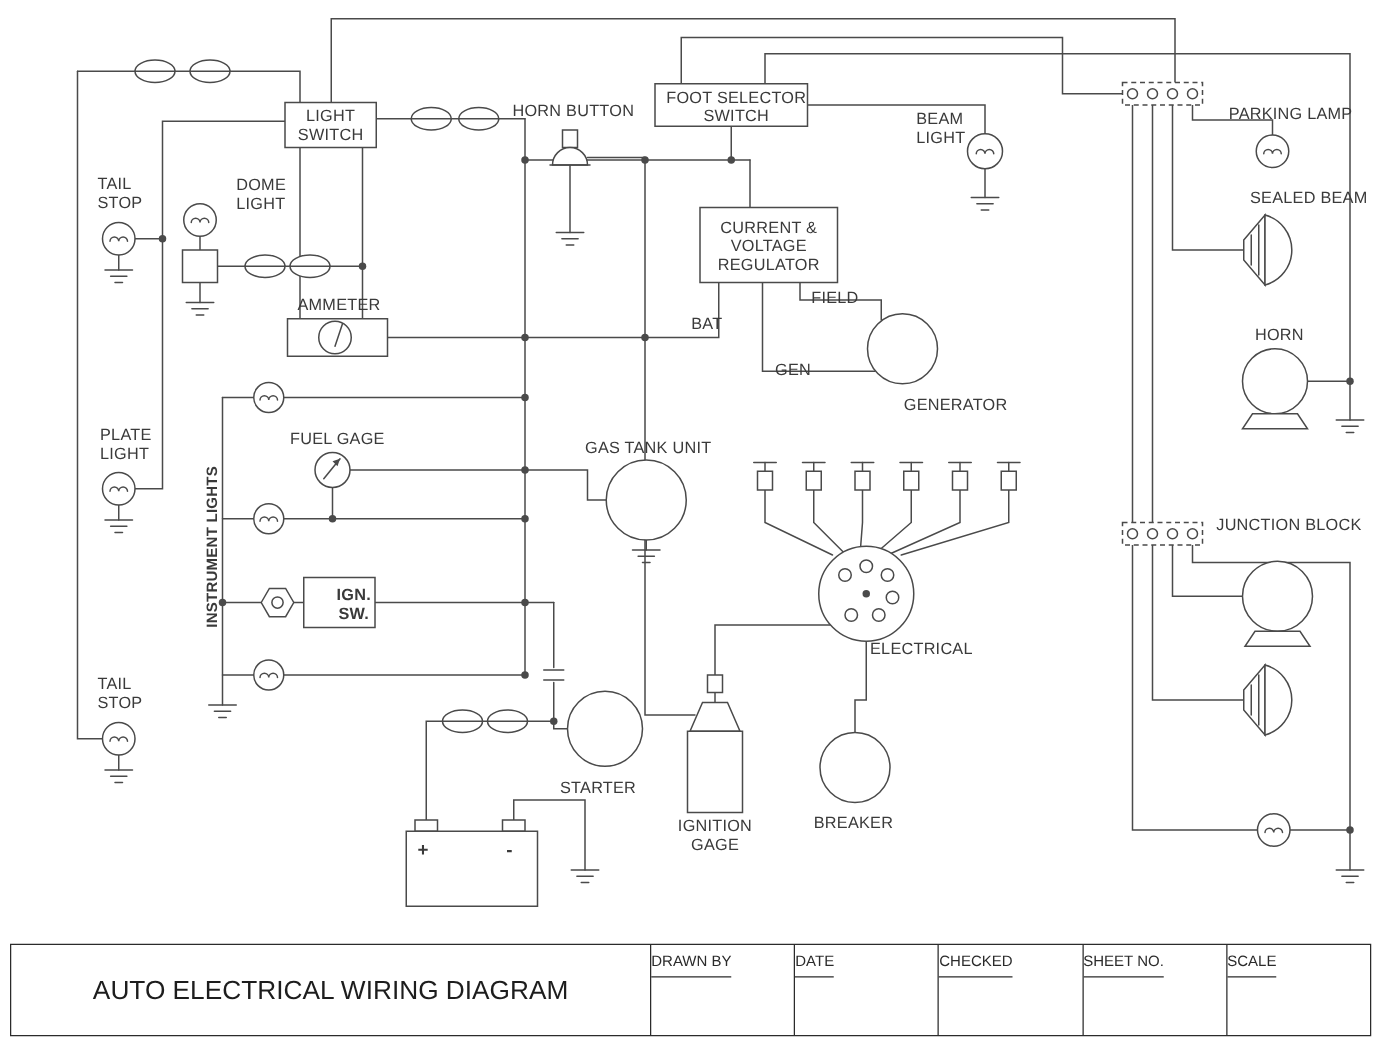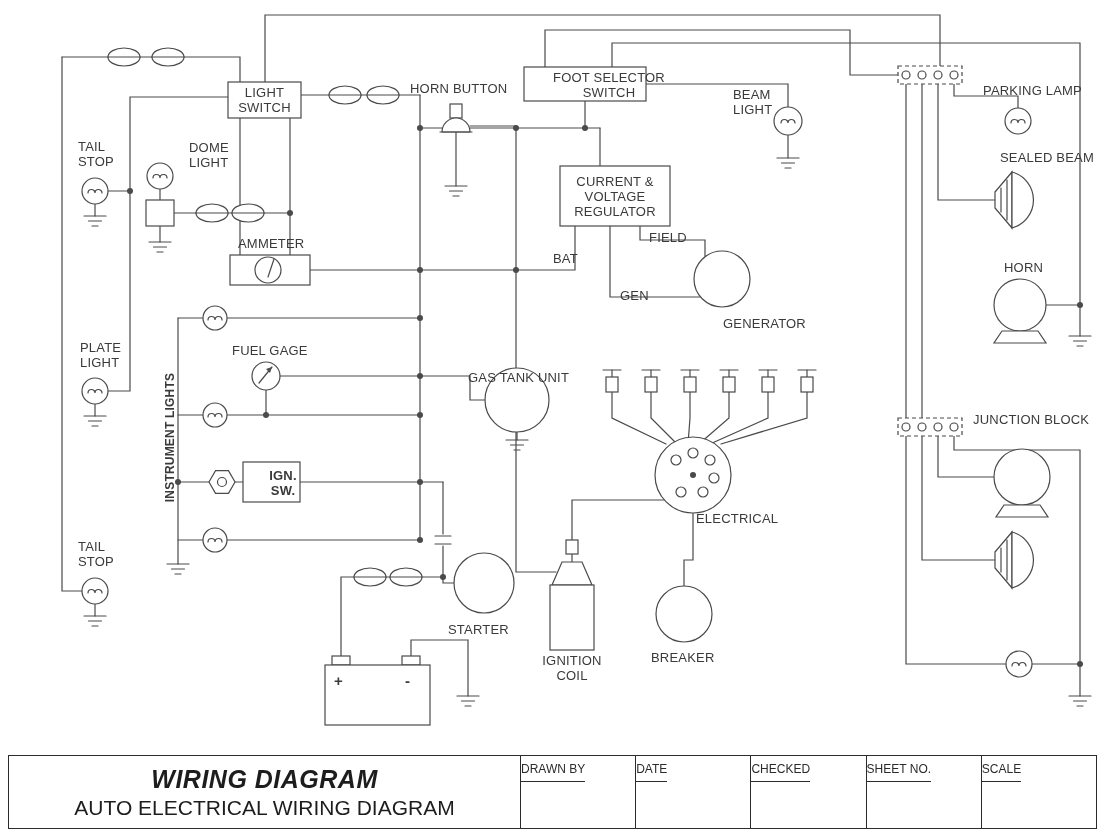--- a/index.html
+++ b/index.html
@@ -399,56 +399,55 @@
   </g>
 </svg>
 
 <div class="lbl" style="left:78px;top:139px;">TAIL
 STOP</div>
 <div class="lbl" style="left:189px;top:140px;">DOME
 LIGHT</div>
 <div class="lbl ctr" style="left:228px;top:85px;width:73px;">LIGHT
 SWITCH</div>
 <div class="lbl" style="left:410px;top:81px;">HORN BUTTON</div>
-<div class="lbl ctr" style="left:524px;top:70px;width:130px;margin-left:20px;">FOOT SELECTOR
+<div class="lbl ctr" style="left:524px;top:70px;width:130px;">FOOT SELECTOR
 SWITCH</div>
 <div class="lbl" style="left:733px;top:87px;">BEAM
 LIGHT</div>
 <div class="lbl" style="left:983px;top:83px;">PARKING LAMP</div>
 <div class="lbl" style="left:984px;top:150px;margin-left:16px;">SEALED BEAM</div>
 <div class="lbl" style="left:1004px;top:260px;">HORN</div>
 <div class="lbl ctr" style="left:562px;top:174px;width:106px;text-align:center;">CURRENT &amp;
 VOLTAGE
 REGULATOR</div>
 <div class="lbl" style="left:649px;top:230px;">FIELD</div>
 <div class="lbl" style="left:553px;top:251px;">BAT</div>
 <div class="lbl" style="left:620px;top:288px;">GEN</div>
 <div class="lbl" style="left:695px;top:316px;margin-left:28px;">GENERATOR</div>
 <div class="lbl" style="left:238px;top:236px;">AMMETER</div>
 <div class="lbl" style="left:80px;top:340px;">PLATE
 LIGHT</div>
 <div class="lbl" style="left:232px;top:343px;">FUEL GAGE</div>
-<div class="lbl" style="left:468px;top:350px;margin-top:20px;">GAS TANK UNIT</div>
+<div class="lbl" style="left:468px;top:350px;">GAS TANK UNIT</div>
 <div class="lbl rot ctr" style="left:95px;top:430px;width:150px;">INSTRUMENT LIGHTS</div>
 <div class="lbl ctr bold" style="left:243px;top:468px;width:80px;">IGN.
 SW.</div>
 <div class="lbl" style="left:973px;top:412px;">JUNCTION BLOCK</div>
 <div class="lbl" style="left:696px;top:511px;">ELECTRICAL</div>
 <div class="lbl" style="left:448px;top:622px;">STARTER</div>
 <div class="lbl ctr" style="left:534px;top:653px;width:76px;">IGNITION
-COIL</div>
+GAGE</div>
 <div class="lbl" style="left:651px;top:650px;">BREAKER</div>
 <div class="lbl" style="left:78px;top:539px;">TAIL
 STOP</div>
 <div class="battsign" style="left:334px;top:672px;">+</div>
 <div class="battsign" style="left:405px;top:672px;">-</div>
 
 <div class="titleblock">
   <div class="tb-left">
-    <div class="tb-title">WIRING DIAGRAM</div>
     <div class="tb-sub">AUTO ELECTRICAL WIRING DIAGRAM</div>
   </div>
   <div class="tb-cols">
     <div class="tb-col">
       <div class="tb-head">DRAWN BY</div>
       <div class="tb-val"></div>
     </div>
     <div class="tb-col">
       <div class="tb-head">DATE</div>
       <div class="tb-val"></div>

